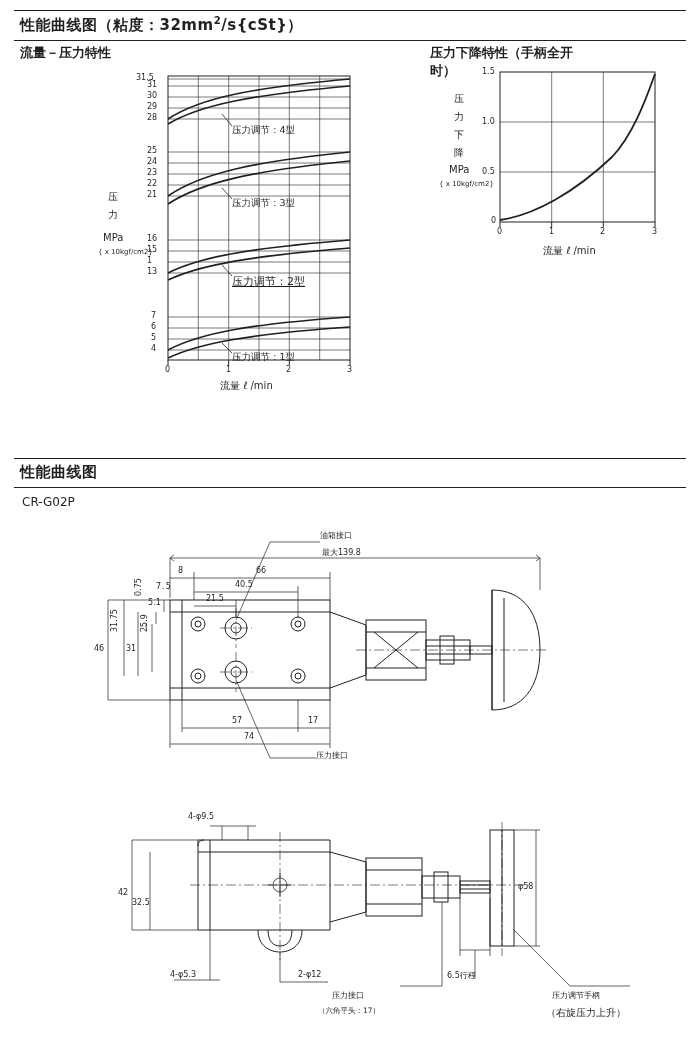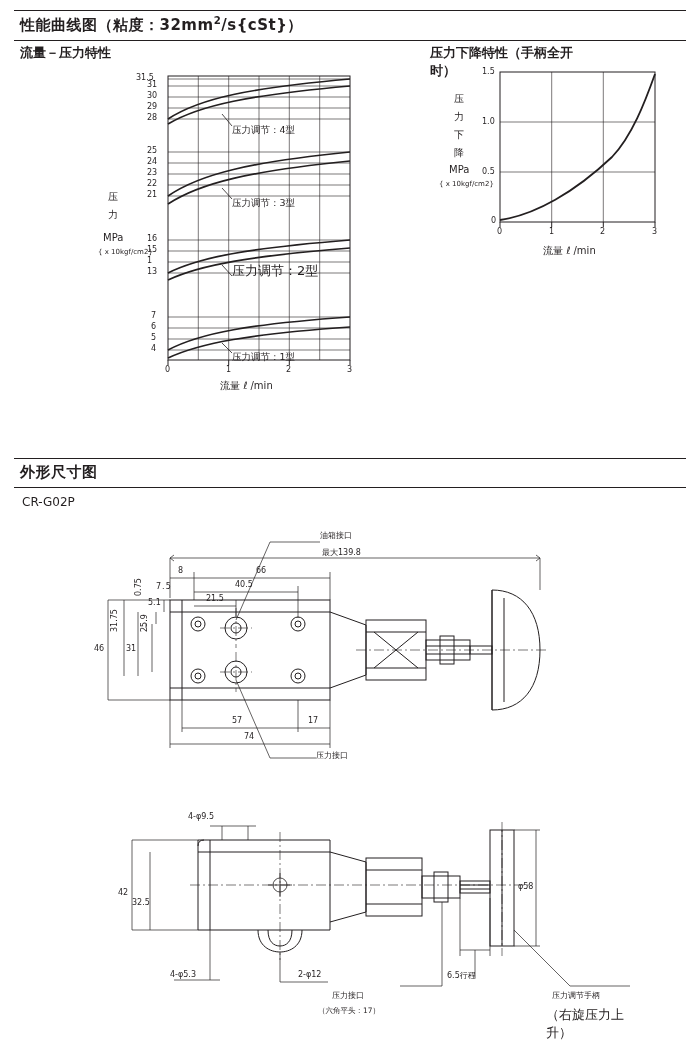--- a/index.html
+++ b/index.html
@@ -180,21 +180,21 @@
   <svg style="position:absolute; left:100px; top:62px; pointer-events:none;" width="300" height="330">
     <g stroke="#231f20" stroke-width="0.8" fill="none">
       <line x1="132" y1="64" x2="122" y2="52"></line>
       <line x1="132" y1="137" x2="122" y2="126"></line>
       <line x1="132" y1="214" x2="122" y2="203"></line>
       <line x1="132" y1="291" x2="122" y2="281"></line>
     </g>
   </svg>
   <div class="tiny" style="left:232px; top:124px; font-size:9.5px;">压力调节：4型</div>
   <div class="tiny" style="left:232px; top:197px; font-size:9.5px;">压力调节：3型</div>
-  <div class="tiny" style="left:232px; top:262px; font-size:13px;">压力调节：2型</div>
+  <div class="tiny" style="left:232px; top:274px; font-size:11px;text-decoration:underline;">压力调节：2型</div>
   <div class="tiny" style="left:232px; top:351px; font-size:9.5px;">压力调节：1型</div>
 
   <div class="chart-wrap" style="left:440px; top:62px; width:240px; height:230px;">
     <svg width="240" height="230" viewBox="0 0 240 230">
 
       <rect x="60" y="10" width="155" height="150" fill="#ffffff" stroke="#231f20" stroke-width="1"></rect>
       <g stroke="#231f20" stroke-width="0.6">
         <line x1="111.7" y1="10" x2="111.7" y2="160"></line>
         <line x1="163.3" y1="10" x2="163.3" y2="160"></line>
         <line x1="60" y1="60" x2="215" y2="60"></line>
@@ -221,21 +221,21 @@
     <div class="tiny" style="left:9px; top:102px; font-size:10px;">MPa</div>
     <div class="tiny" style="left:-1px; top:118px; font-size:7px;">{ x 10kgf/cm2}</div>
 
     <div class="tiny8" style="left:57px; top:165px;">0</div>
     <div class="tiny8" style="left:109px; top:165px;">1</div>
     <div class="tiny8" style="left:160px; top:165px;">2</div>
     <div class="tiny8" style="left:212px; top:165px;">3</div>
     <div class="tiny" style="left:103px; top:182px; font-size:10px;">流量 ℓ /min</div>
   </div>
 
-  <div class="section-head" id="sec2">外形尺寸图</div>
+  <div class="section-head" id="sec2">性能曲线图</div>
 
   <div class="plain-label" style="left:22px; top:495px; font-size:12px;">CR-G02P</div>
 
   <div class="dwg" style="left:70px; top:520px; width:560px; height:270px;">
     <svg width="560" height="270" viewBox="0 0 560 270">
       <g stroke="#231f20" fill="none" stroke-width="1">
 
         <rect x="100" y="80" width="160" height="100"></rect>
 
         <line x1="100" y1="92" x2="260" y2="92"></line>
@@ -442,16 +442,16 @@
     <div class="tiny8" style="left:48px; top:78px;">42</div>
     <div class="tiny8" style="left:62px; top:88px;">32.5</div>
     <div class="tiny8" style="left:100px; top:160px;">4-φ5.3</div>
     <div class="tiny8" style="left:228px; top:160px;">2-φ12</div>
     <div class="tiny8" style="left:448px; top:72px;">φ58</div>
 
     <div class="tiny8" style="left:262px; top:180px;">压力接口</div>
     <div class="tiny8" style="left:248px; top:196px; font-size:7.5px;">（六角平头：17）</div>
     <div class="tiny8" style="left:377px; top:160px;">6.5行程</div>
     <div class="tiny8" style="left:482px; top:180px;">压力调节手柄</div>
-    <div class="tiny8" style="left:476px; top:196px; font-size:13px;">（右旋压力上升）</div>
+    <div class="tiny8" style="left:476px; top:196px; font-size:10px;">（右旋压力上升）</div>
   </div>
 
 </div>
 
 </body></html>

